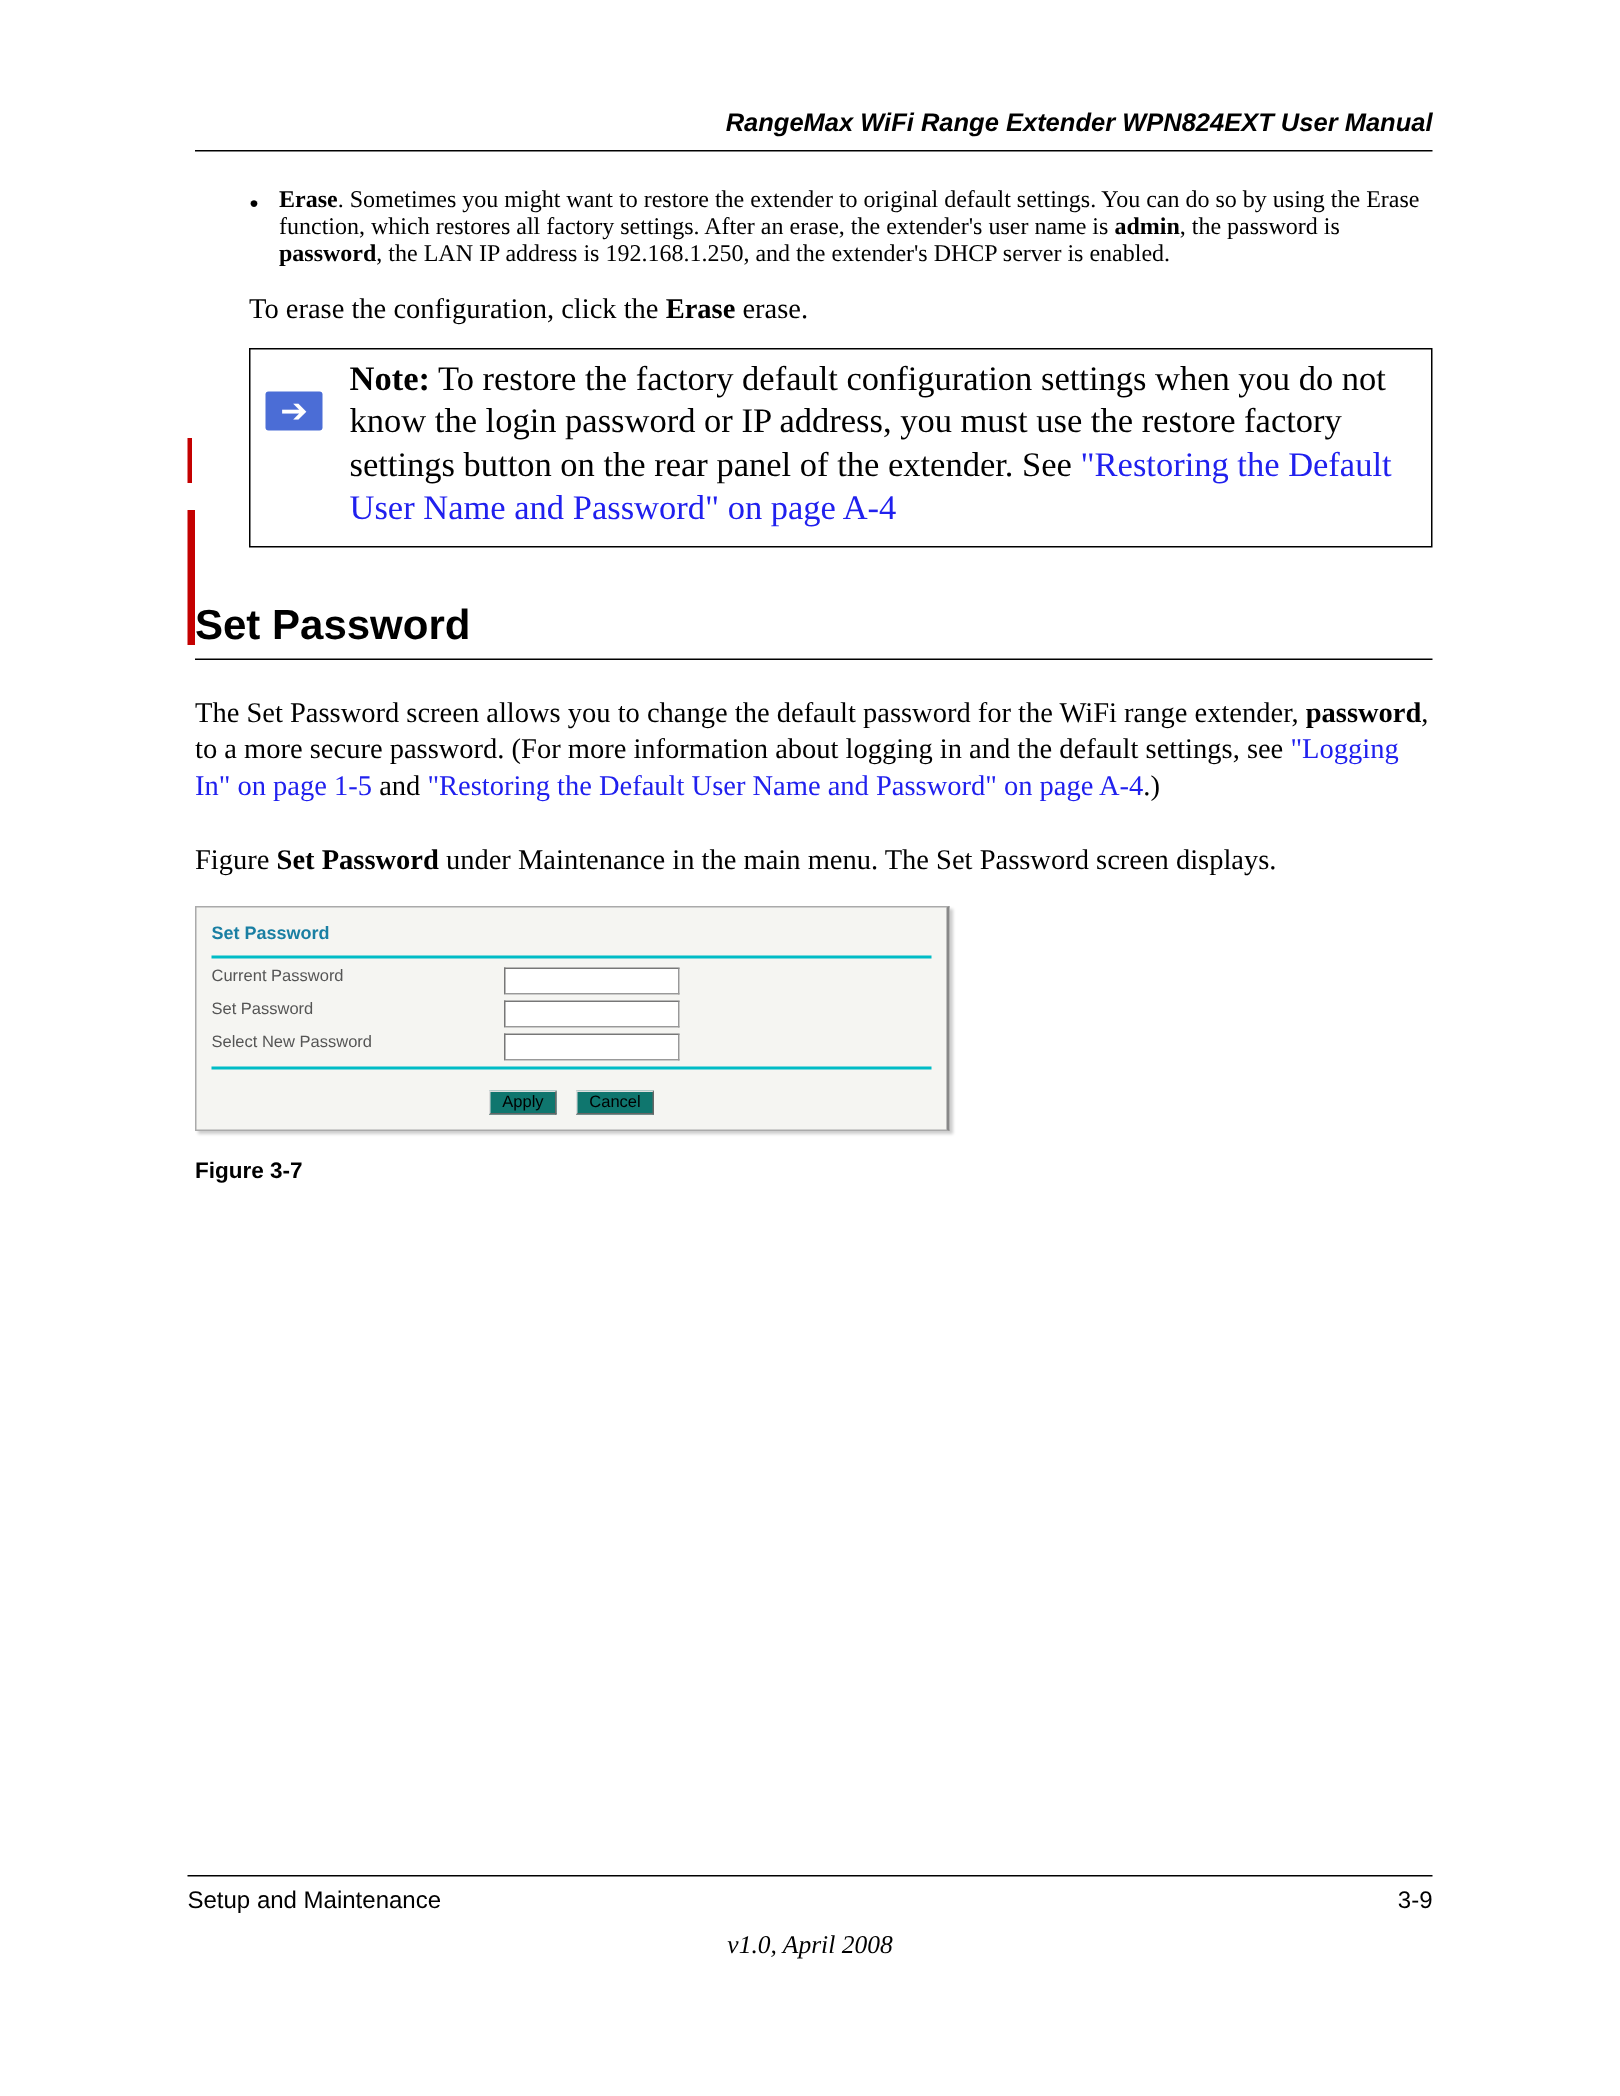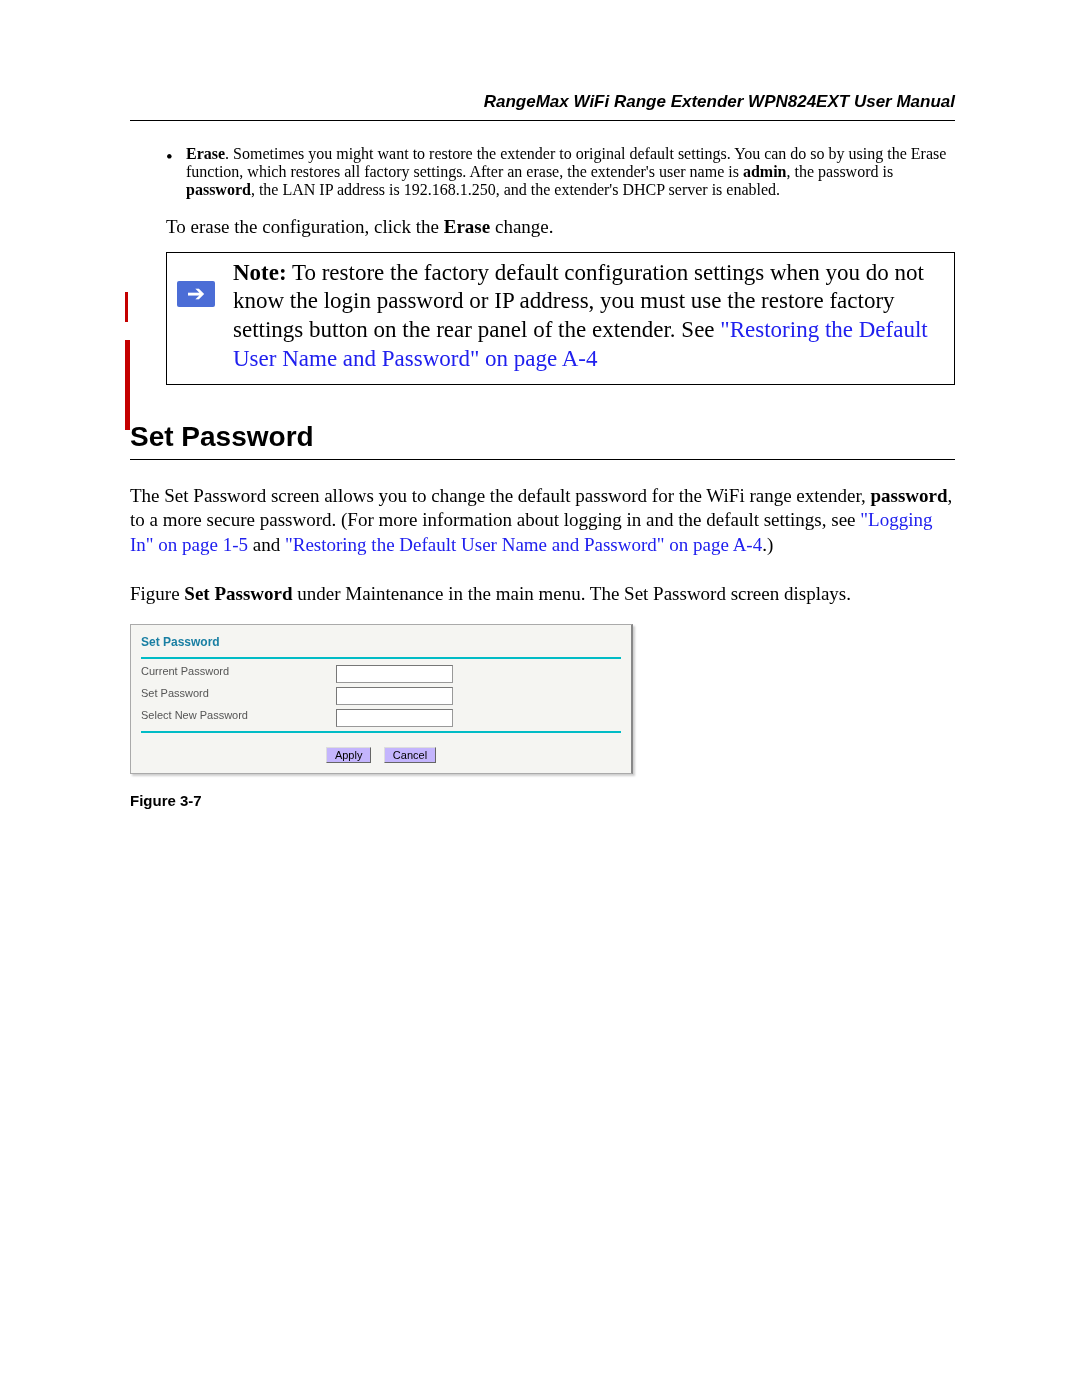--- a/index.html
+++ b/index.html
@@ -8,21 +8,21 @@
     background: #fff;
     font-family: "Times New Roman", Times, serif;
     color: #000;
     width: 1080px;
   }
   .page {
     position: relative;
     width: 1080px;
     height: 1397px;
     box-sizing: border-box;
-    padding: 92px 125px 0 130px;
+    padding: 72px 125px 0 130px;
   }
   .header-title {
     font-style: italic;
     font-weight: bold;
     font-family: Arial, Helvetica, sans-serif;
     font-size: 17px;
     text-align: right;
     margin: 0 0 8px 0;
   }
   hr.rule {
@@ -144,21 +144,21 @@
   }
   .ss-btnrow {
     text-align: center;
     padding: 8px 0 10px 0;
   }
   .ss-btn {
     display: inline-block;
     font-size: 11px;
     font-family: Arial, Helvetica, sans-serif;
     padding: 1px 8px;
-    background: #c4b5fd;
+    background: #0f766e;
     border: 1px solid #666;
     border-top-color: #ddd;
     border-left-color: #ddd;
     margin: 0 4px;
   }
   .figure-label {
     font-family: Arial, Helvetica, sans-serif;
     font-weight: bold;
     font-size: 15px;
     margin: 18px 0 0 0;
@@ -198,21 +198,21 @@
   <div class="bullet-row">
     <div class="bullet-dot">•</div>
     <div class="bullet-text">
       <p>
         <b>Erase</b><span>. Sometimes you might want to restore the extender to original default settings. You can do so by using the Erase function, which restores all factory settings. After an erase, the extender's user name is </span><b>admin</b><span>, the password is </span><b>password</b><span>, the LAN IP address is 192.168.1.250, and the extender's DHCP server is enabled.</span>
       </p>
     </div>
   </div>
 
   <div class="erase-line">
-    <span>To erase the configuration, click the </span><b>Erase</b><span> change.</span>
+    <span>To erase the configuration, click the </span><b>Erase</b><span> erase.</span>
   </div>
 
   <div class="note-box">
     <div class="note-icon-wrap">
       <div class="note-icon">
         <span class="note-arrow">➔</span>
       </div>
     </div>
     <div class="note-text">
       <b>Note:</b><span> To restore the factory default configuration settings when you do not know the login password or IP address, you must use the restore factory settings button on the rear panel of the extender. See </span><span class="link">"Restoring the Default User Name and Password" on page A-4</span>
@@ -247,13 +247,21 @@
     </div>
     <div class="ss-hr"></div>
     <div class="ss-btnrow">
       <span class="ss-btn">Apply</span>
       <span class="ss-btn">Cancel</span>
     </div>
   </div>
 
   <div class="figure-label">Figure 3-7</div>
 
+  <div class="footer-block">
+    <hr class="rule">
+    <div class="footer-row">
+      <span>Setup and Maintenance</span>
+      <span>3-9</span>
+    </div>
+    <div class="footer-version">v1.0, April 2008</div>
+  </div>
 </div>
 
 </body></html>

